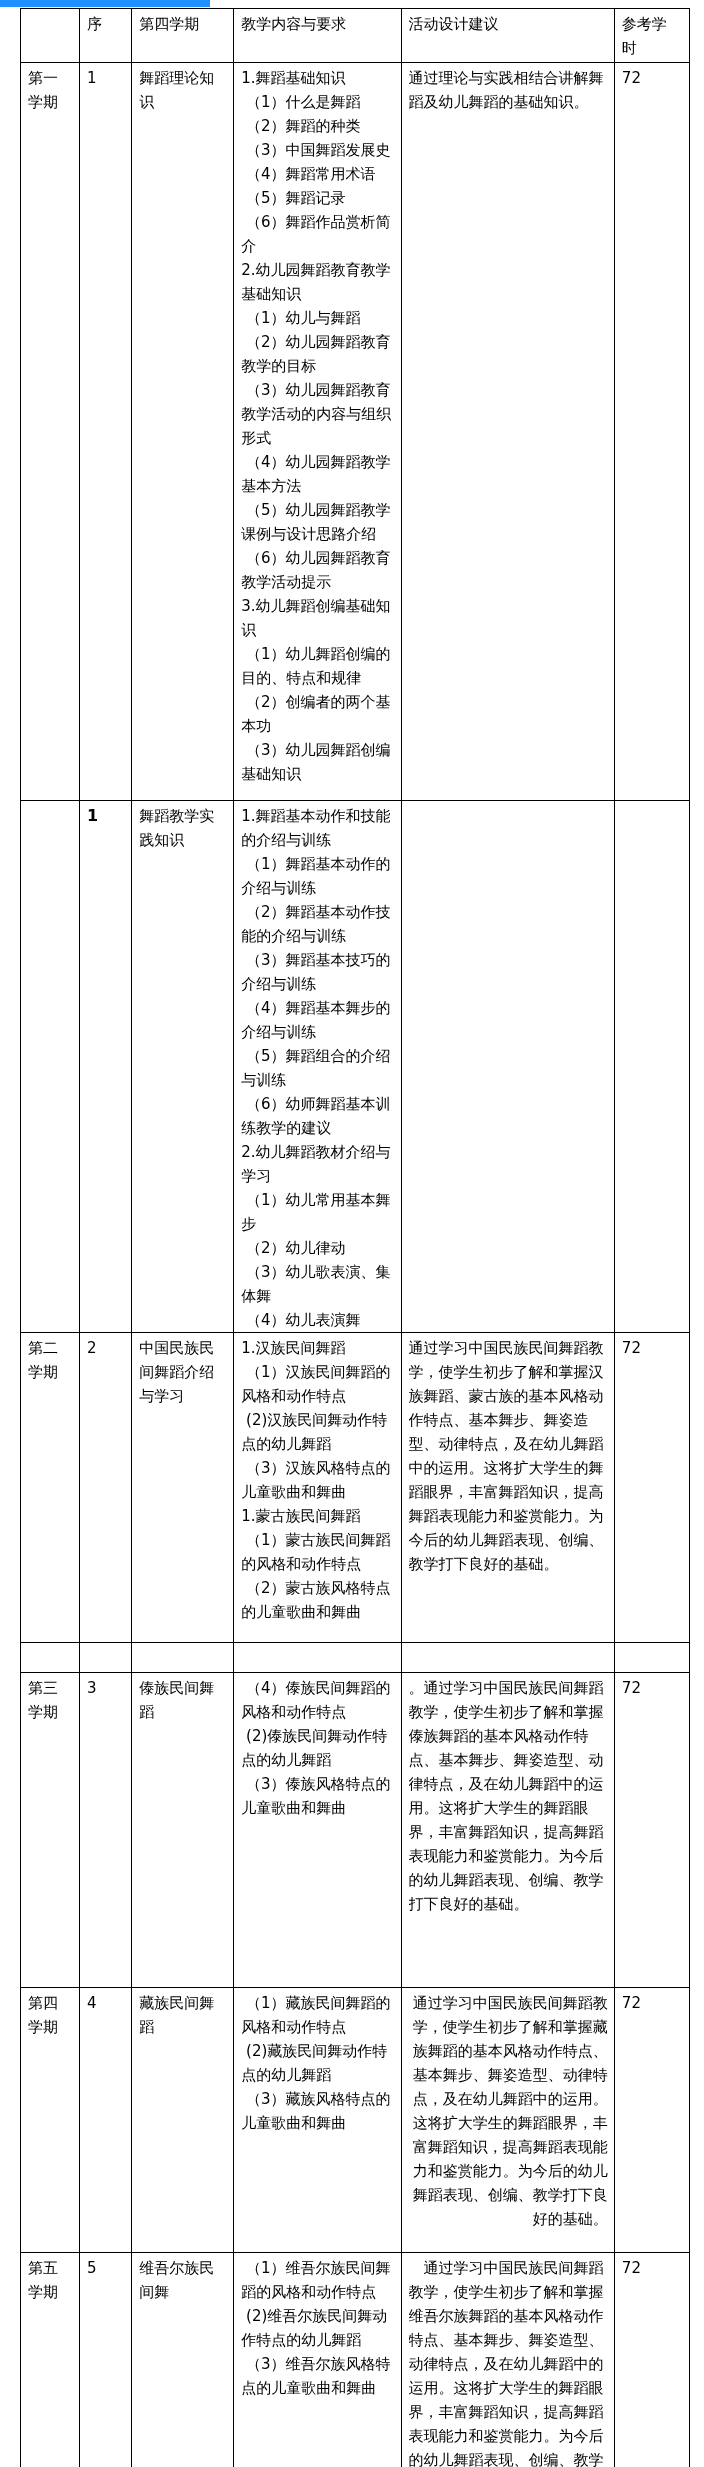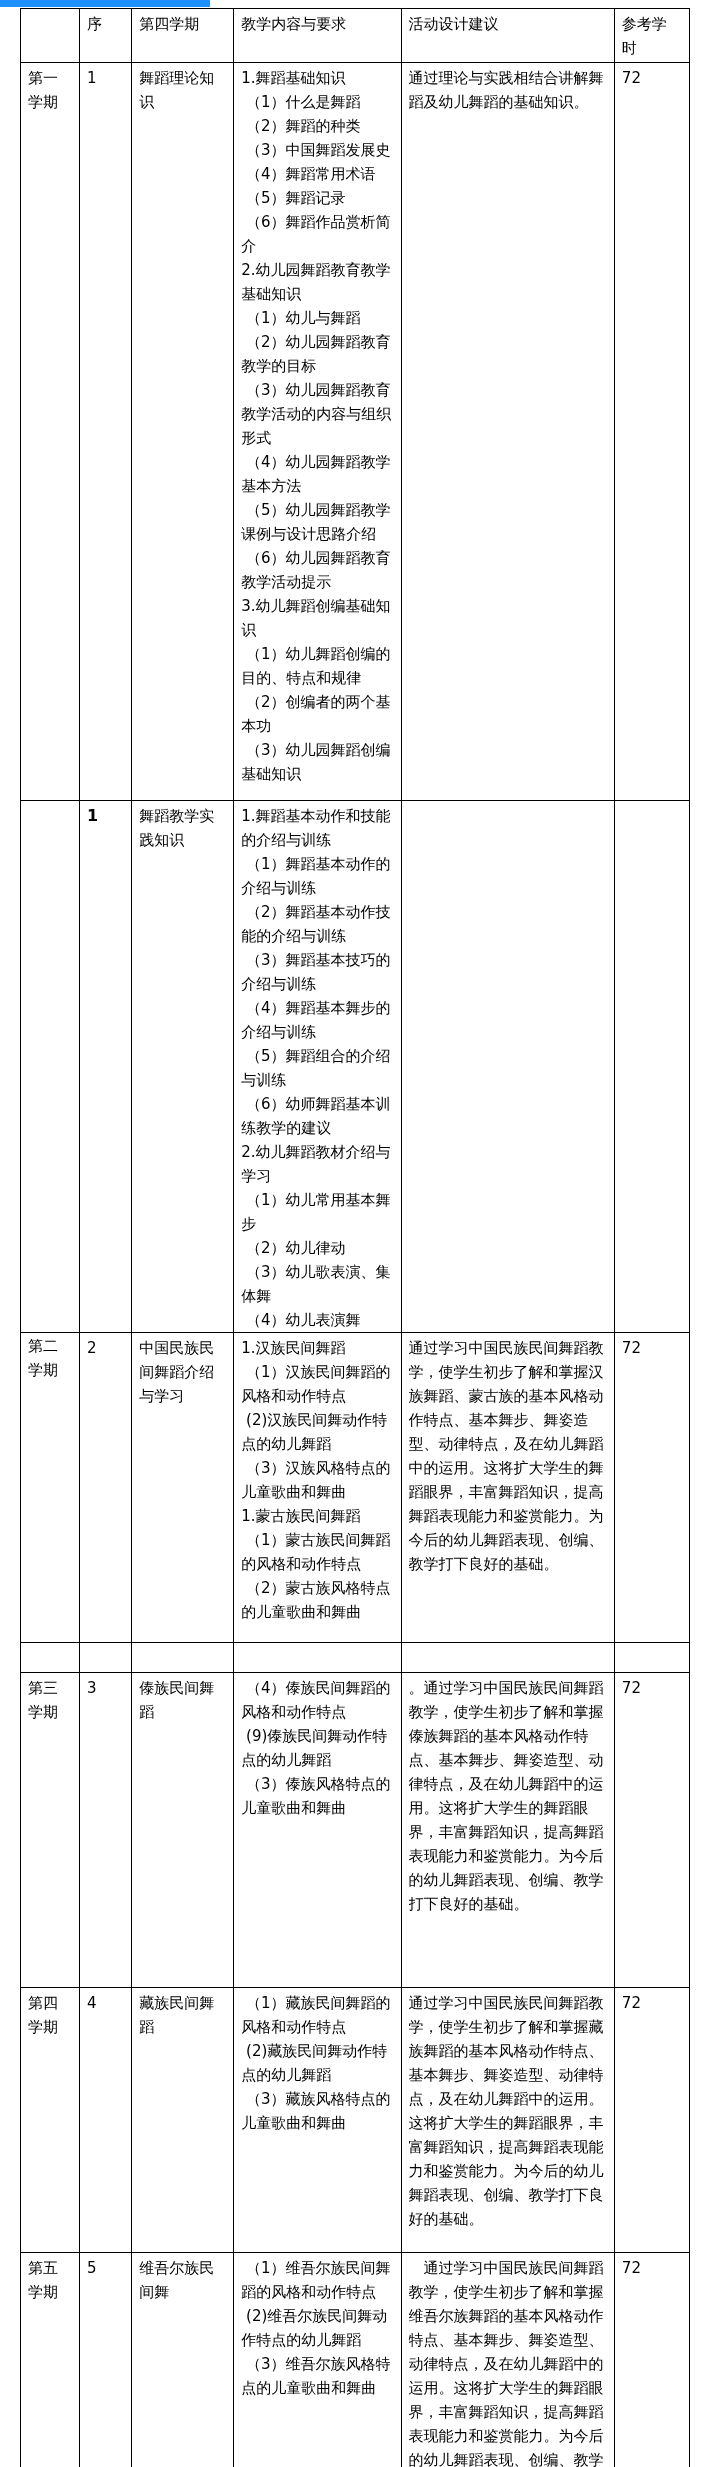--- a/index.html
+++ b/index.html
@@ -112,21 +112,21 @@
           </td>
           <td class="cell-suggestion">
             <div class="cellwrap" style="max-height: 526px;"></div>
           </td>
           <td class="cell-hours">
             <div class="cellwrap" style="max-height: 526px;"></div>
           </td>
         </tr>
         <tr style="height: 310px;">
           <td class="cell-semester">
-            <div class="cellwrap" style="max-height: 304px; font-family: Liberation Mono, monospace;">第二学期</div>
+            <div class="cellwrap" style="max-height: 304px;">第二学期</div>
           </td>
           <td class="cell-num">
             <div class="cellwrap" style="max-height: 304px;">2</div>
           </td>
           <td class="cell-project">
             <div class="cellwrap" style="max-height: 304px;">中国民族民间舞蹈介绍与学习</div>
           </td>
           <td class="cell-content">
             <div class="cellwrap" style="max-height: 304px;"><div class="para">1.汉族民间舞蹈</div><div class="para"> （1）汉族民间舞蹈的风格和动作特点</div><div class="para"> (2)汉族民间舞动作特点的幼儿舞蹈</div><div class="para"> （3）汉族风格特点的儿童歌曲和舞曲</div><div class="para">1.蒙古族民间舞蹈</div><div class="para"> （1）蒙古族民间舞蹈的风格和动作特点</div><div class="para"> （2）蒙古族风格特点的儿童歌曲和舞曲</div></div>
           </td>
@@ -161,21 +161,21 @@
           <td class="cell-semester">
             <div class="cellwrap" style="max-height: 259px;">第三学期</div>
           </td>
           <td class="cell-num">
             <div class="cellwrap" style="max-height: 259px;">3</div>
           </td>
           <td class="cell-project">
             <div class="cellwrap" style="max-height: 259px;">傣族民间舞蹈</div>
           </td>
           <td class="cell-content">
-            <div class="cellwrap" style="max-height: 259px;"><div class="para"> （4）傣族民间舞蹈的风格和动作特点</div><div class="para"> (9)傣族民间舞动作特点的幼儿舞蹈</div><div class="para"> （3）傣族风格特点的儿童歌曲和舞曲</div></div>
+            <div class="cellwrap" style="max-height: 259px;"><div class="para"> （4）傣族民间舞蹈的风格和动作特点</div><div class="para"> (2)傣族民间舞动作特点的幼儿舞蹈</div><div class="para"> （3）傣族风格特点的儿童歌曲和舞曲</div></div>
           </td>
           <td class="cell-suggestion">
             <div class="cellwrap" style="max-height: 259px;">。通过学习中国民族民间舞蹈教学，使学生初步了解和掌握傣族舞蹈的基本风格动作特点、基本舞步、舞姿造型、动律特点，及在幼儿舞蹈中的运用。这将扩大学生的舞蹈眼界，丰富舞蹈知识，提高舞蹈表现能力和鉴赏能力。为今后的幼儿舞蹈表现、创编、教学打下良好的基础。</div>
           </td>
           <td class="cell-hours">
             <div class="cellwrap" style="max-height: 259px;">72</div>
           </td>
         </tr>
         <tr style="height: 265px;">
           <td class="cell-semester">
@@ -184,21 +184,21 @@
           <td class="cell-num">
             <div class="cellwrap" style="max-height: 259px;">4</div>
           </td>
           <td class="cell-project">
             <div class="cellwrap" style="max-height: 259px;">藏族民间舞蹈</div>
           </td>
           <td class="cell-content">
             <div class="cellwrap" style="max-height: 259px;"><div class="para"> （1）藏族民间舞蹈的风格和动作特点</div><div class="para"> (2)藏族民间舞动作特点的幼儿舞蹈</div><div class="para"> （3）藏族风格特点的儿童歌曲和舞曲</div></div>
           </td>
           <td class="cell-suggestion">
-            <div class="cellwrap" style="max-height: 259px;">通过学习中国民族民间舞蹈教学，使学生初步了解和掌握藏族舞蹈的基本风格动作特点、基本舞步、舞姿造型、动律特点，及在幼儿舞蹈中的运用。这将扩大学生的舞蹈眼界，丰富舞蹈知识，提高舞蹈表现能力和鉴赏能力。为今后的幼儿舞蹈表现、创编、教学打下良好的基础。</div>
+            <div class="cellwrap" style="max-height: 259px; text-align: right;">通过学习中国民族民间舞蹈教学，使学生初步了解和掌握藏族舞蹈的基本风格动作特点、基本舞步、舞姿造型、动律特点，及在幼儿舞蹈中的运用。这将扩大学生的舞蹈眼界，丰富舞蹈知识，提高舞蹈表现能力和鉴赏能力。为今后的幼儿舞蹈表现、创编、教学打下良好的基础。</div>
           </td>
           <td class="cell-hours">
             <div class="cellwrap" style="max-height: 259px;">72</div>
           </td>
         </tr>
         <tr style="height: 268px;">
           <td class="cell-semester">
             <div class="cellwrap" style="max-height: 262px;">第五学期</div>
           </td>
           <td class="cell-num">

